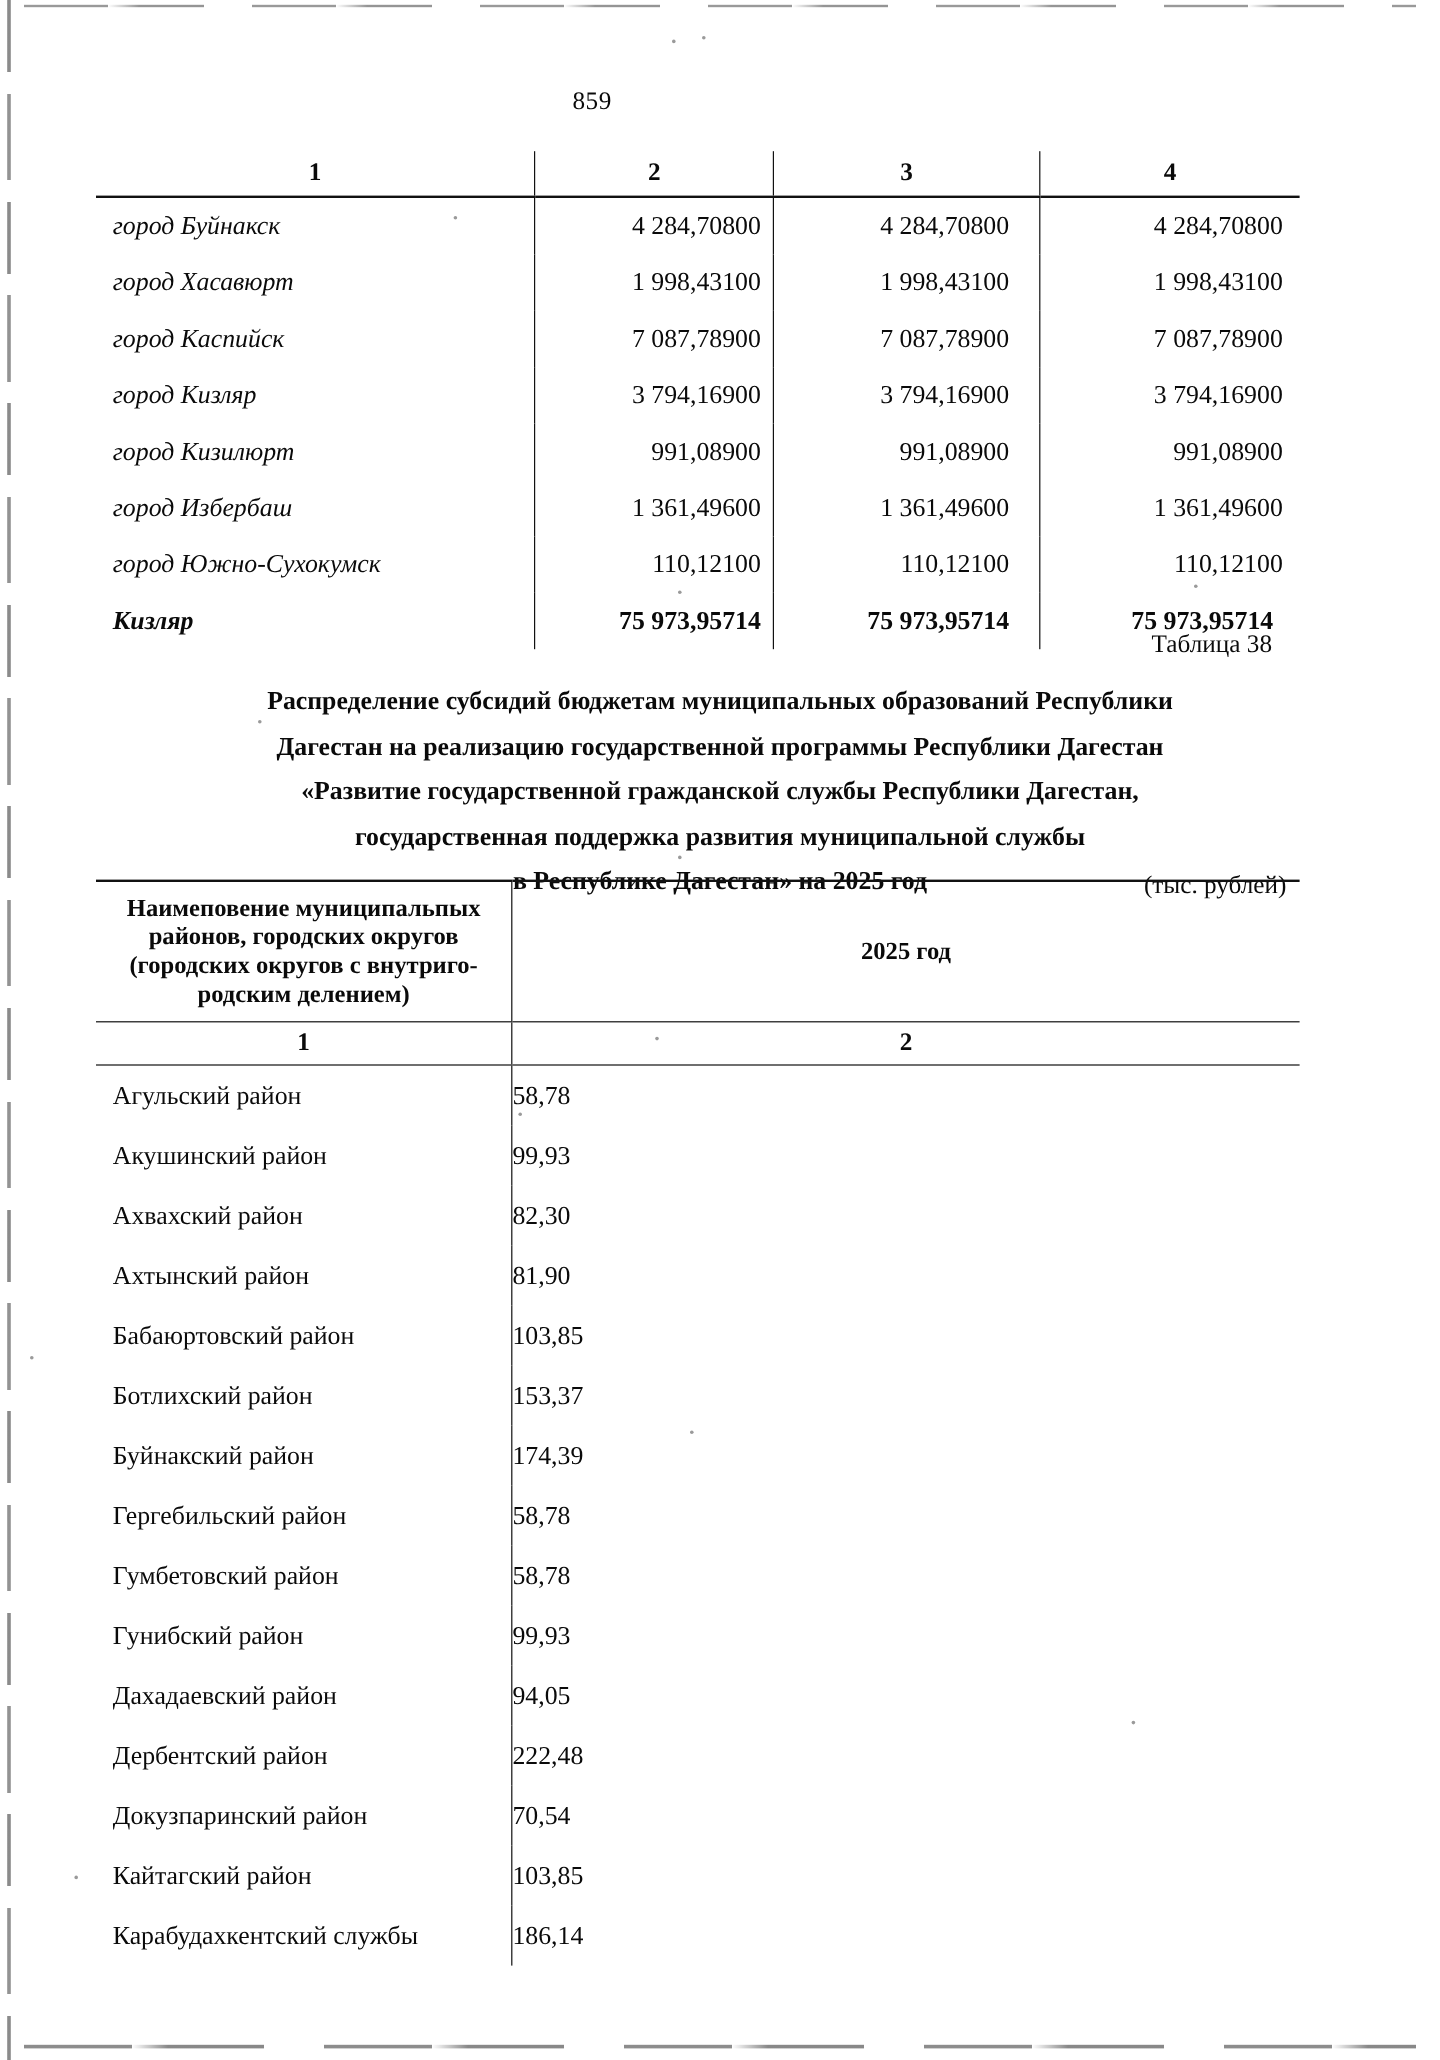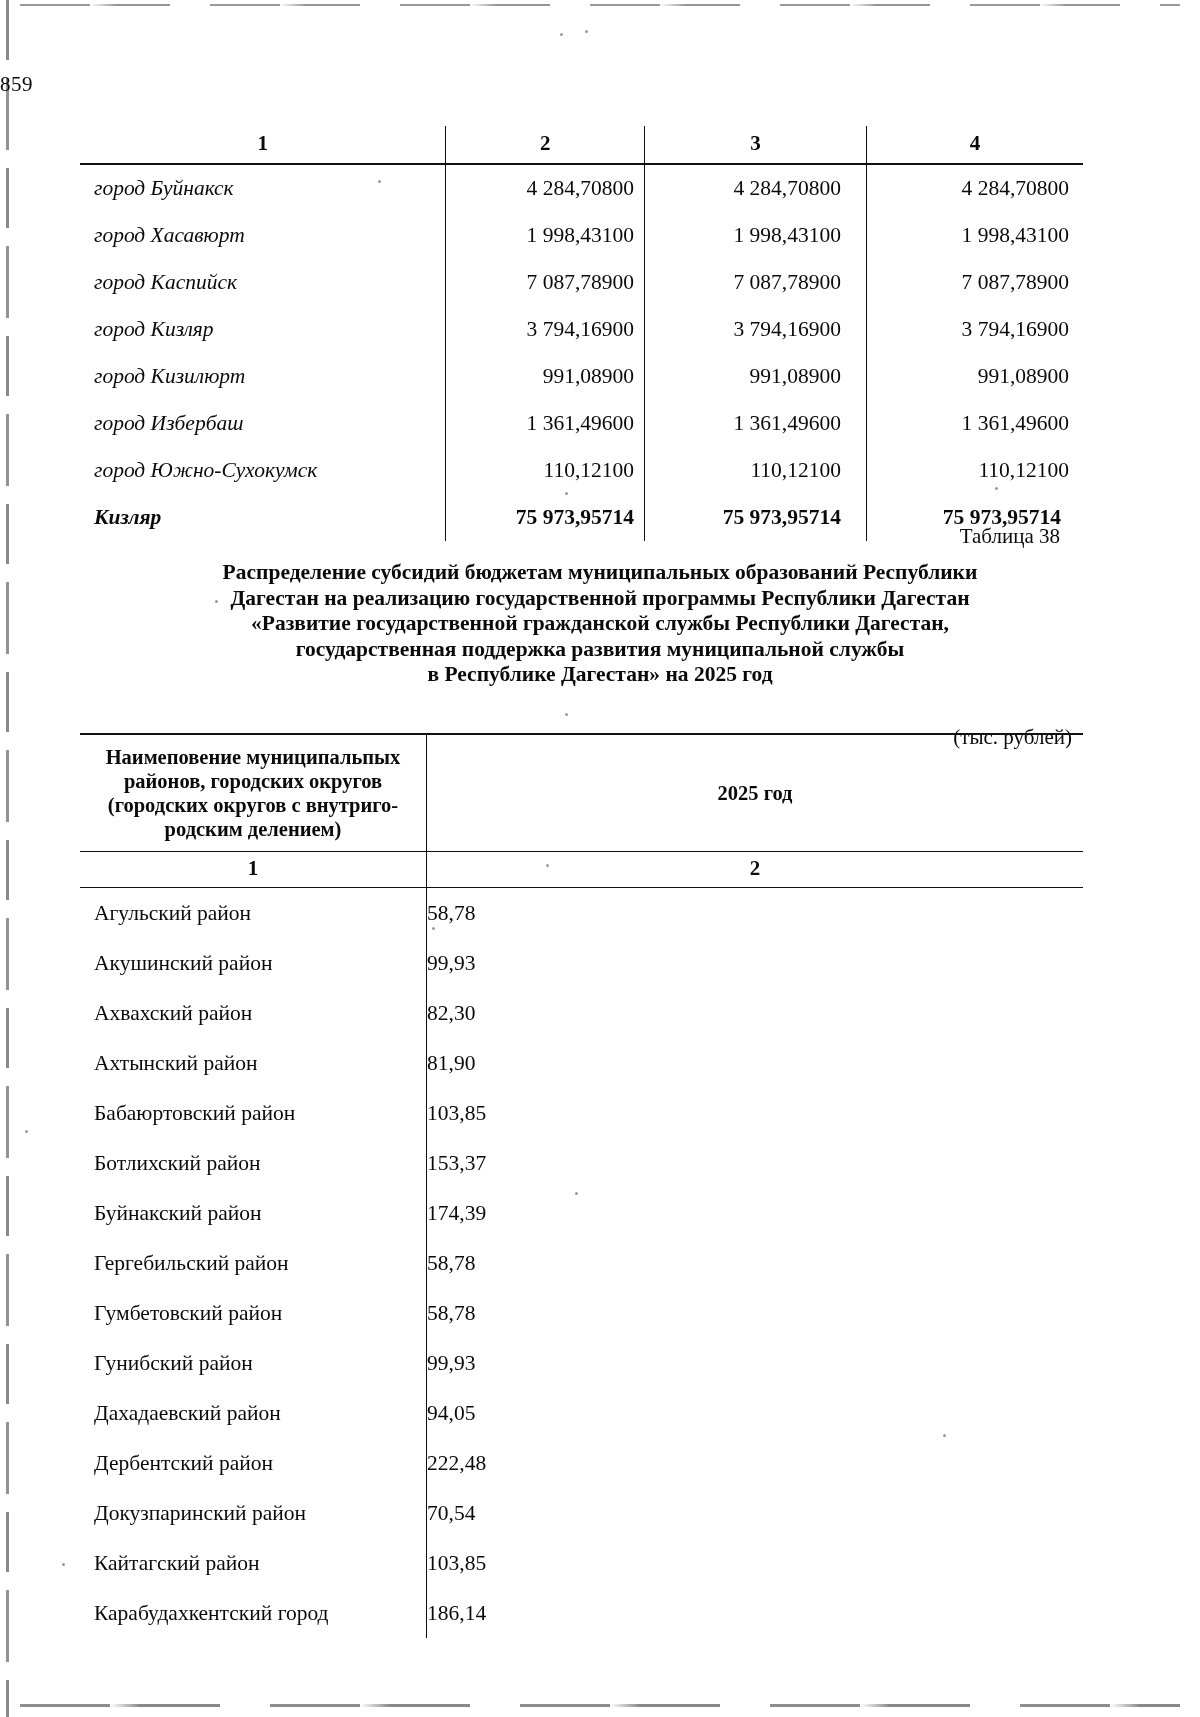--- a/index.html
+++ b/index.html
@@ -63,20 +63,21 @@
     opacity: 0.55;
   }
   .speck { position: absolute; background: #9a9a9a; border-radius: 50%; }
 
   
   .page-number {
     position: absolute;
     top: 72px;
     left: 0;
     width: 987px;
+    text-align: center;
     font-size: 21px;
     letter-spacing: 0.5px;
   }
 
   
   .tbl1 {
     position: absolute;
     left: 80px;
     top: 126px;
     width: 1003px;
@@ -120,21 +121,21 @@
   .doc-title {
     position: absolute;
     top: 560px;
     left: 150px;
     width: 900px;
     text-align: center;
     font-weight: bold;
     font-size: 21.5px;
     line-height: 25.5px;
   }
-  .doc-title .ln { display: block; }
+  .doc-title .ln { display: block; margin-top: 12px; }
 
   
   .units {
     position: absolute;
     top: 697px;
     left: 0;
     width: 1072px;
     text-align: right;
     font-size: 21px;
     margin-top: 28px;
@@ -342,18 +343,18 @@
       </tr>
       <tr>
         <td class="name">Докузпаринский район</td>
         <td class="val vl">70,54</td>
       </tr>
       <tr>
         <td class="name">Кайтагский район</td>
         <td class="val vl">103,85</td>
       </tr>
       <tr>
-        <td class="name">Карабудахкентский город</td>
+        <td class="name">Карабудахкентский службы</td>
         <td class="val vl">186,14</td>
       </tr>
     </tbody>
   </table>
 </div>
 
 </body></html>

